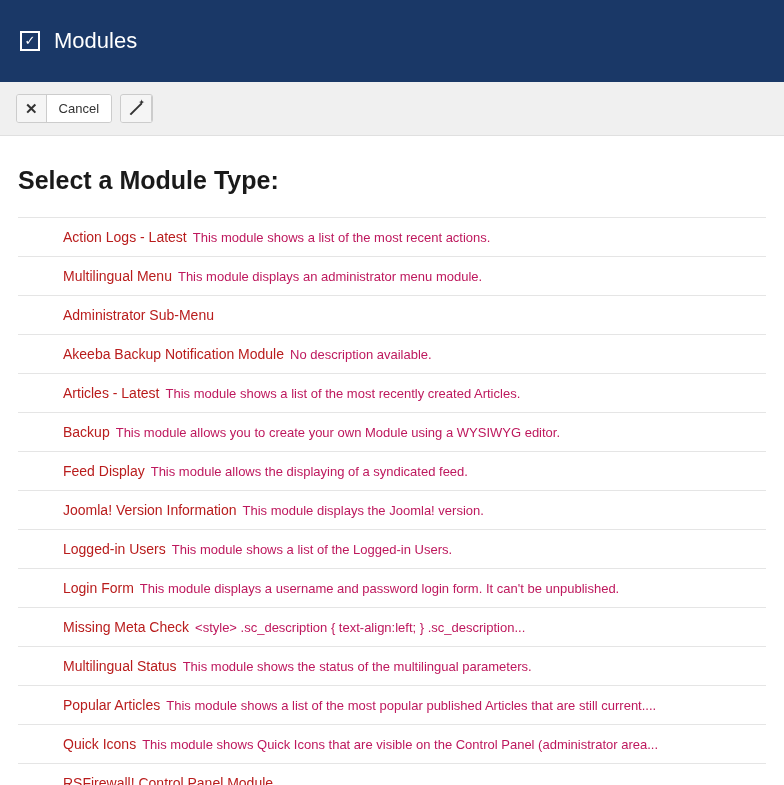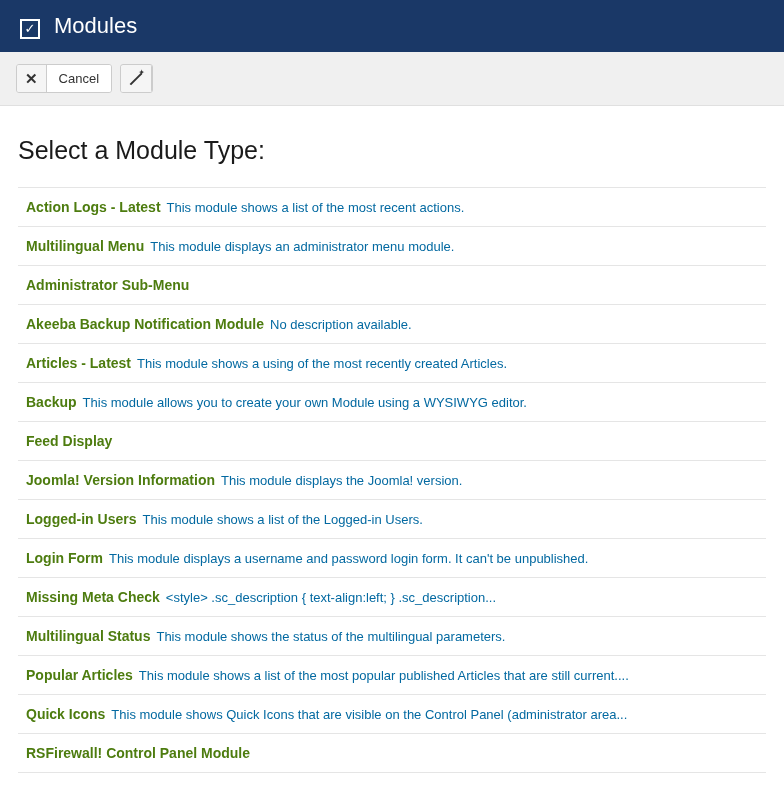--- a/index.html
+++ b/index.html
@@ -9,23 +9,23 @@
     }
     body {
       font-family: -apple-system, BlinkMacSystemFont, "Segoe UI", Helvetica, Arial, sans-serif;
       background: #ffffff;
       color: #333;
       width: 784px;
     }
     .header {
       background: #1a3867;
       color: #ffffff;
-      padding: 13px 20px;
-      display: flex;
-      align-items: flex-end;
+      padding: 28px 20px;
+      display: flex;
+      align-items: center;
       gap: 14px;
     }
     .header-icon {
       width: 20px;
       height: 20px;
       border: 2px solid #fff;
       display: flex;
       align-items: center;
       justify-content: center;
       position: relative;
@@ -100,46 +100,47 @@
       font-size: 8px;
       top: -4px;
       right: -2px;
       color: #333;
     }
     .content {
       padding: 30px 18px 0 18px;
     }
     .page-heading {
       font-size: 25px;
-      font-weight: 400;
+      font-weight: 700;
       color: #1a1a1a;
       margin-bottom: 22px;
     }
     .module-list {
       list-style: none;
     }
     .module-item {
       border-top: 1px solid #e5e5e5;
       padding: 11px 8px 11px 8px;
       cursor: pointer;
       display: flex;
       align-items: baseline;
       gap: 6px;
       flex-wrap: wrap;
     }
     .module-item:last-child {
       border-bottom: 1px solid #e5e5e5;
     }
     .module-name {
-      color: #4d7c0f;
-      font-weight: 700;
+      color: #b91c1c;
+      font-weight: 400;
       font-size: 14px;
+      margin-left: 37px;
     }
     .module-desc {
-      color: #0369a1;
+      color: #be185d;
       font-size: 13px;
     }
     .highlighted {
       outline: 3px solid #e83e8c;
       outline-offset: -1px;
     }
   </style>
 </head>
 <body>
 
@@ -175,28 +176,29 @@
       </li>
       <li class="module-item">
         <span class="module-name">Administrator Sub-Menu</span>
       </li>
       <li class="module-item">
         <span class="module-name">Akeeba Backup Notification Module</span>
         <span class="module-desc">No description available.</span>
       </li>
       <li class="module-item">
         <span class="module-name">Articles - Latest</span>
-        <span class="module-desc">This module shows a using of the most recently created Articles.</span>
+        <span class="module-desc">This module shows a list of the most recently created Articles.</span>
       </li>
       <li class="module-item">
         <span class="module-name">Backup</span>
         <span class="module-desc">This module allows you to create your own Module using a WYSIWYG editor.</span>
       </li>
       <li class="module-item">
         <span class="module-name">Feed Display</span>
+        <span class="module-desc">This module allows the displaying of a syndicated feed.</span>
       </li>
       <li class="module-item">
         <span class="module-name">Joomla! Version Information</span>
         <span class="module-desc">This module displays the Joomla! version.</span>
       </li>
       <li class="module-item">
         <span class="module-name">Logged-in Users</span>
         <span class="module-desc">This module shows a list of the Logged-in Users.</span>
       </li>
       <li class="module-item">

